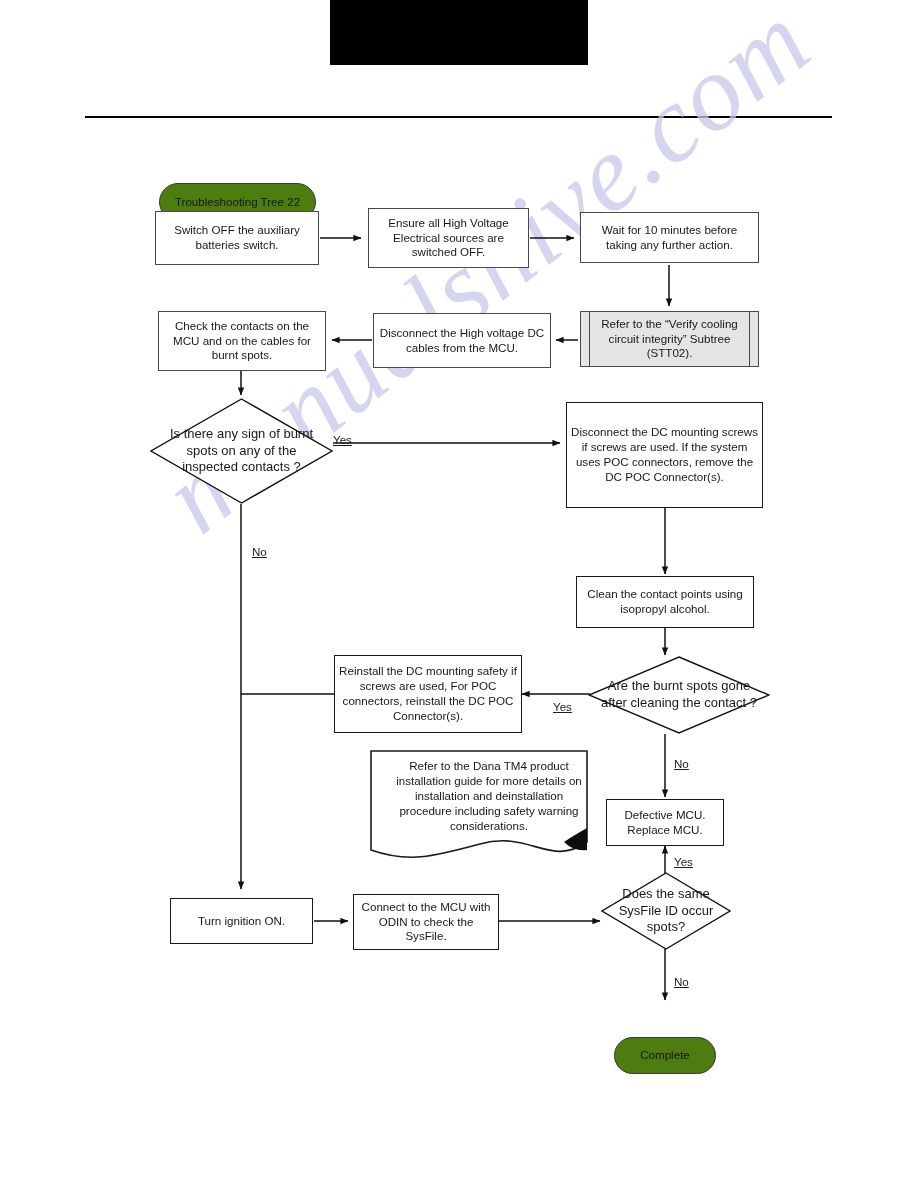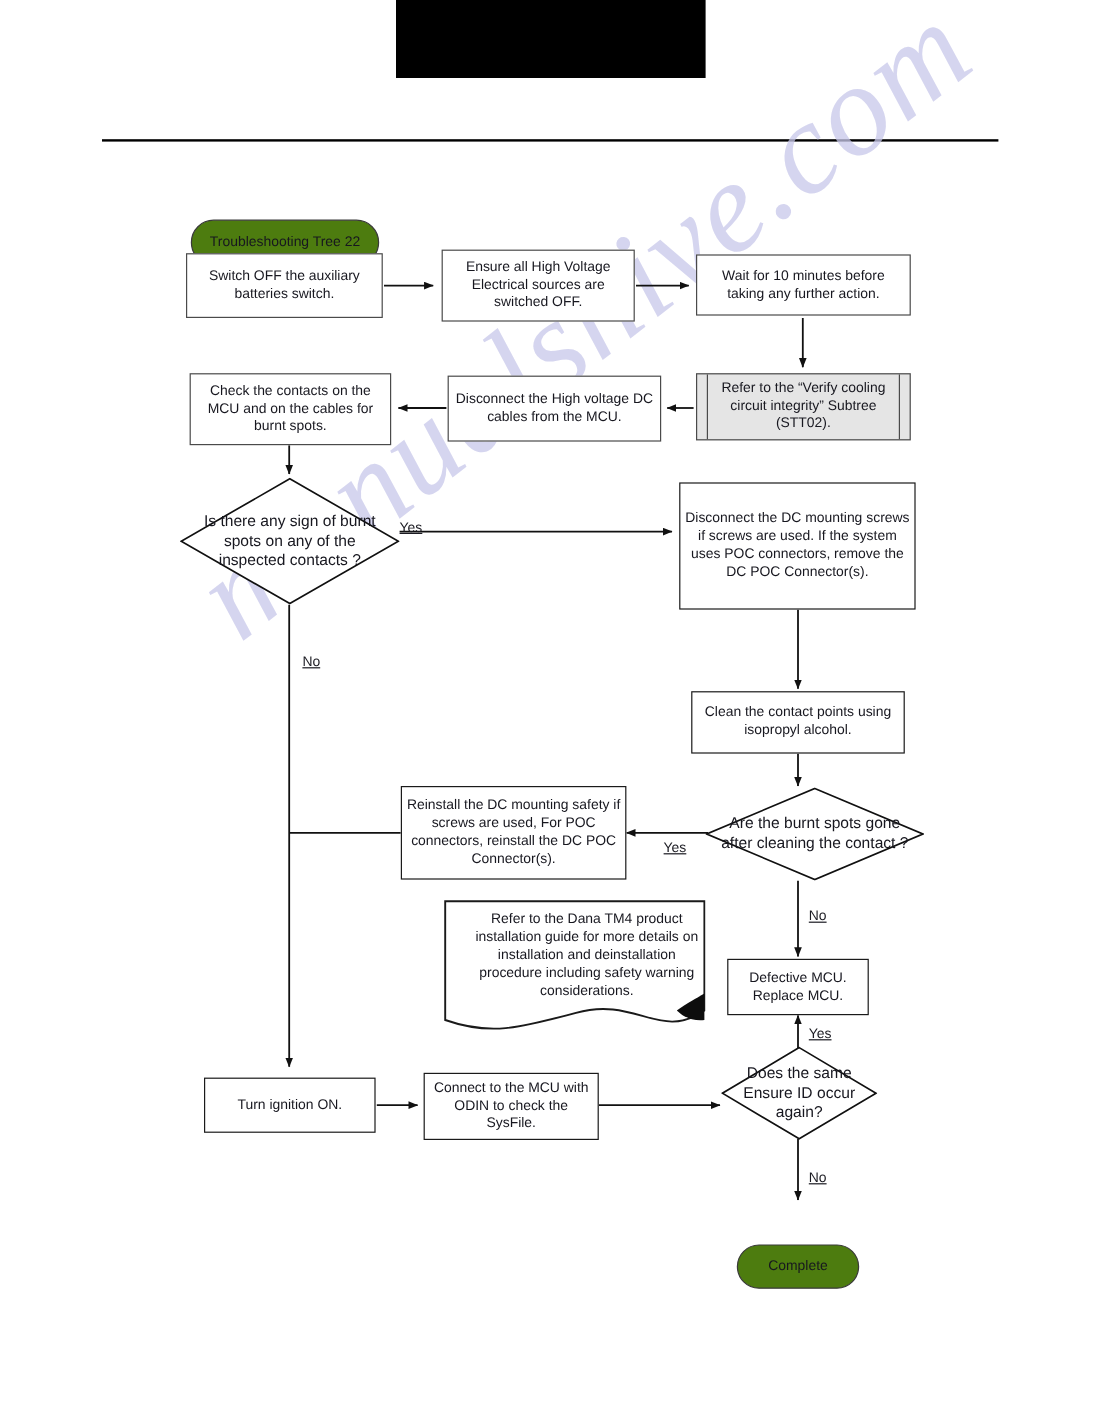--- a/index.html
+++ b/index.html
@@ -277,21 +277,21 @@
   </div>
 
   <div class="node proc heavy" style="left:353px; top:894px; width:146px; height:56px;">
     <span>Connect to the MCU with ODIN to check the SysFile.</span>
   </div>
 
   <div class="decision" style="left:601px; top:872px; width:130px; height:78px;">
     <svg class="dshape" viewBox="0 0 130 78" preserveAspectRatio="none">
       <polygon points="65,1 129,39 65,77 1,39" fill="#ffffff" stroke="#111111" stroke-width="1.4"></polygon>
     </svg>
-    <span class="dtext">Does the same Ensure ID occur again?</span>
+    <span class="dtext">Does the same SysFile ID occur spots?</span>
   </div>
 
   <div class="node term" style="left:614px; top:1004px; width:102px; height:37px;">
     <span>Complete</span>
   </div>
 
   <div class="elabel" style="left:333px; top:433px;">Yes</div>
   <div class="elabel" style="left:252px; top:545px;">No</div>
   <div class="elabel" style="left:553px; top:700px;">Yes</div>
   <div class="elabel" style="left:674px; top:757px;">No</div>

